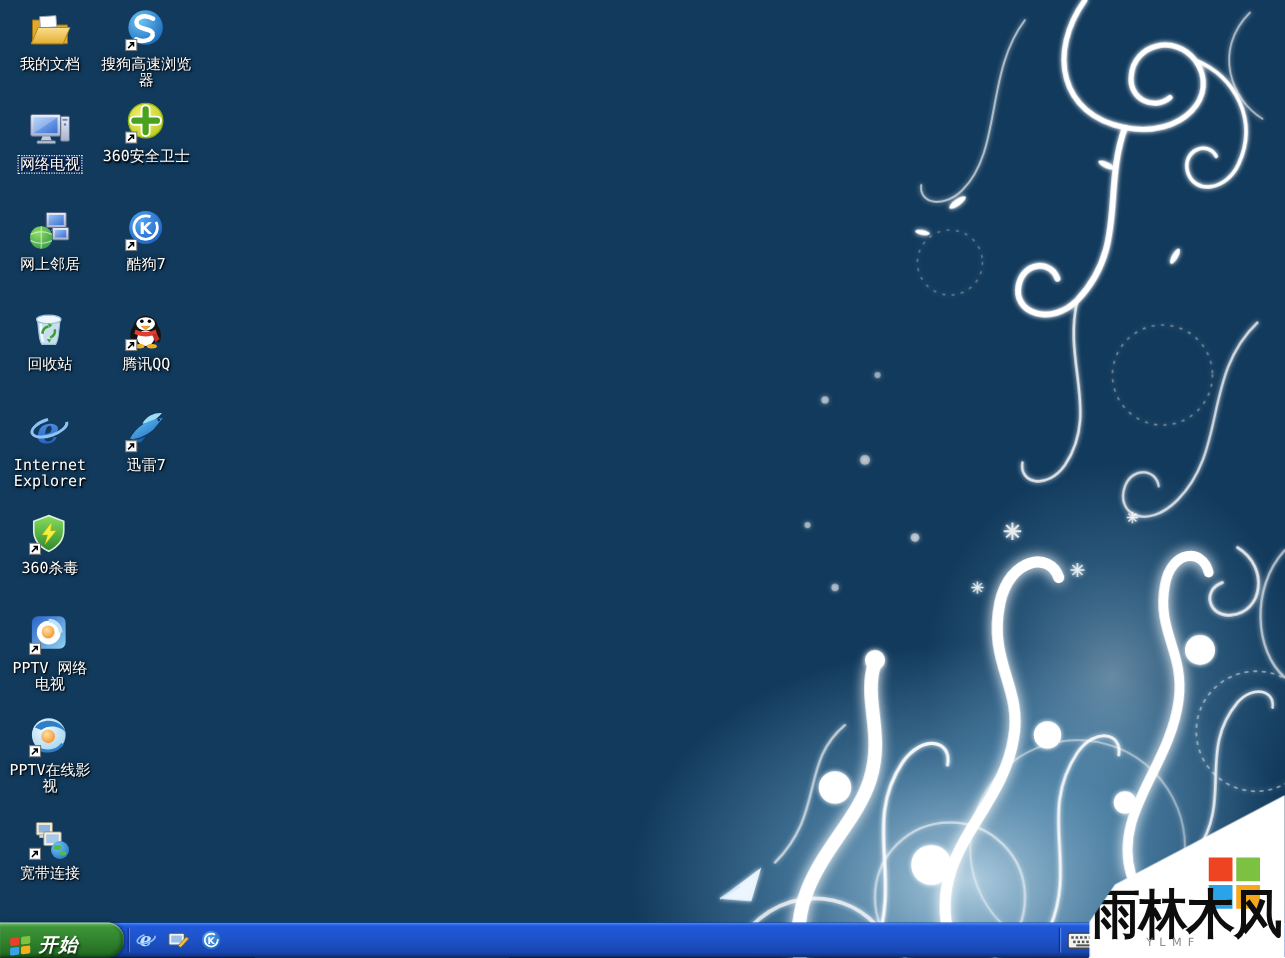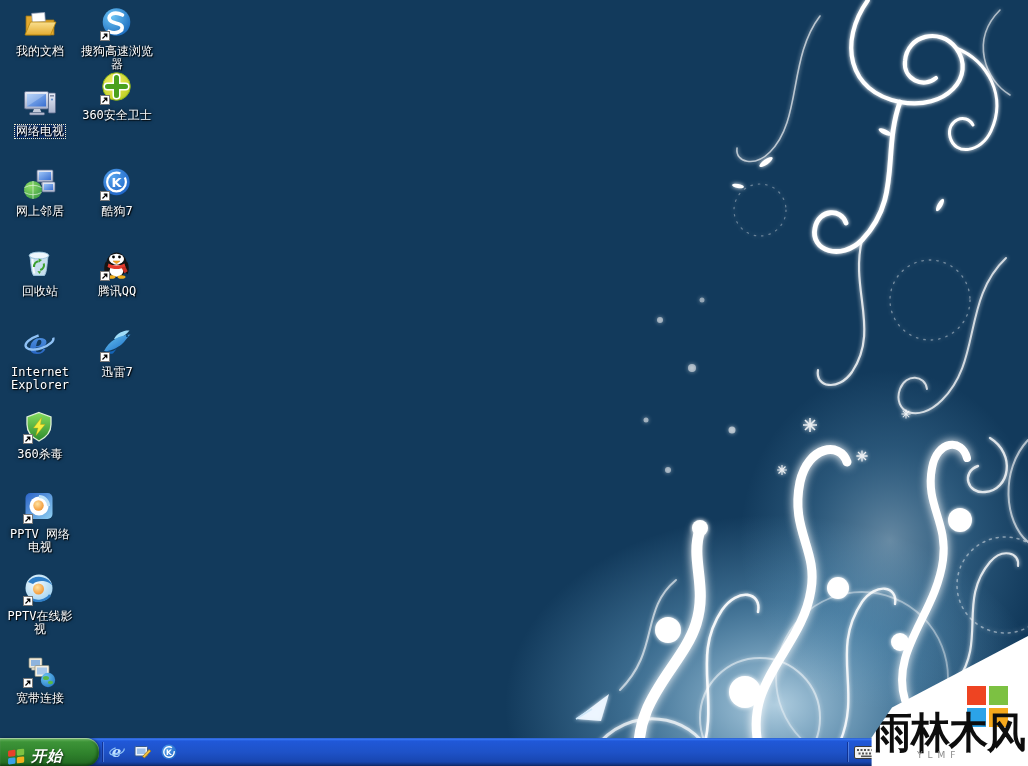--- a/index.html
+++ b/index.html
@@ -331,21 +331,21 @@
 
   <div class="desktop-icon" style="left:79px;top:6px">
     <svg class="art" viewBox="0 0 36 36">
       <circle cx="17.5" cy="16" r="13.8" fill="url(#sgG)"></circle>
       <path d="M23.5 9 C15 4.5 8.5 9 10.5 13.5 C12.5 18 21.5 16.5 23 20.5 C24.5 25.5 16 28.5 10 25.5" stroke="#fff" stroke-width="3.6" fill="none" stroke-linecap="round"></path>
       <use href="#sc" x="1" y="25" width="10" height="10"></use>
     </svg>
     <span class="icon-label">搜狗高速浏览器</span>
   </div>
 
-  <div class="desktop-icon" style="left:79px;top:70px">
+  <div class="desktop-icon" style="left:79px;top:80px">
     <svg class="art" viewBox="0 0 36 36">
       <circle cx="17.5" cy="16.5" r="13.8" fill="url(#sfG)" stroke="#8db31c" stroke-width="1"></circle>
       <path d="M17.5 7.5 V25.5 M8.5 16.5 H26.5" stroke="#fff" stroke-width="8" stroke-linecap="round"></path>
       <path d="M17.5 7.5 V25.5 M8.5 16.5 H26.5" stroke="#4aa11e" stroke-width="5" stroke-linecap="round"></path>
       <use href="#sc" x="1" y="25" width="10" height="10"></use>
     </svg>
     <span class="icon-label">360安全卫士</span>
   </div>
 
   <div class="desktop-icon" style="left:79px;top:166px">

